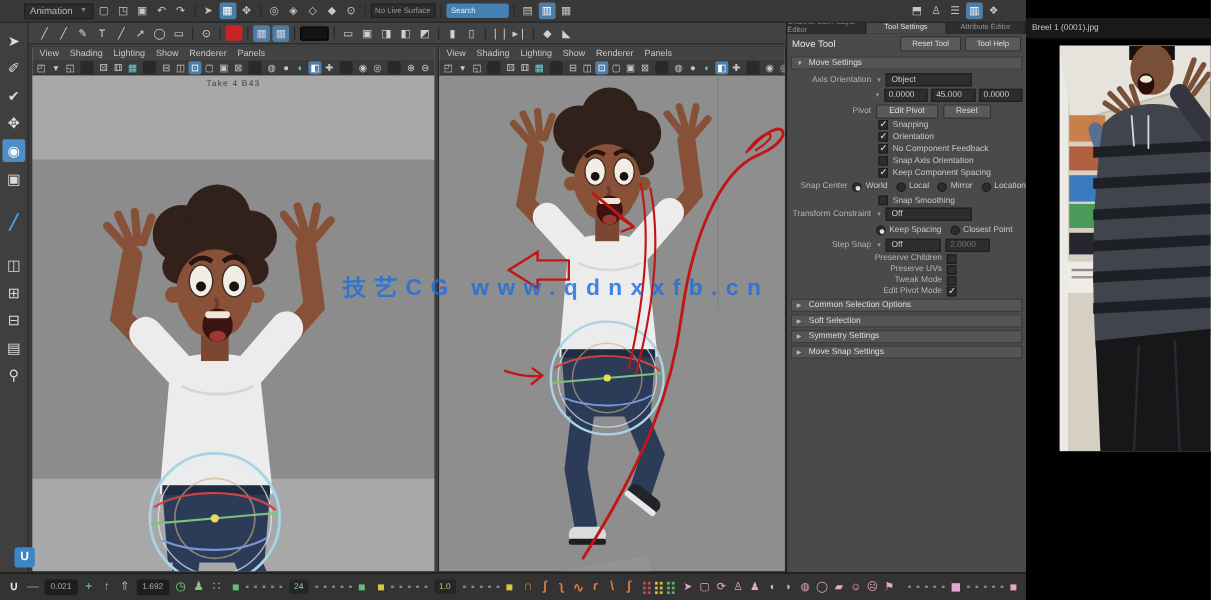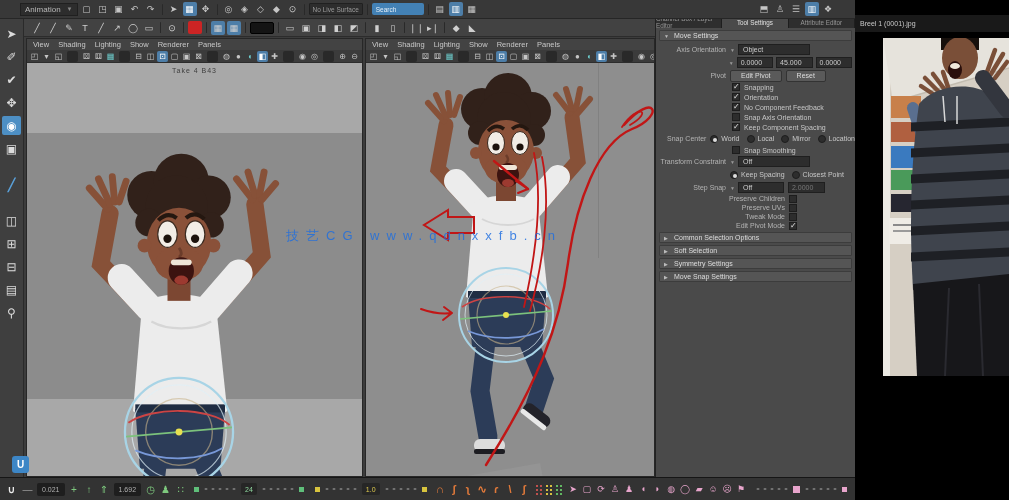--- a/index.html
+++ b/index.html
@@ -60,22 +60,22 @@
   .hud { position:absolute; top:4px; left:50%; transform:translateX(-50%);
     font-size:7px; color:#3e3e3e; letter-spacing:1px; }
   .wall-line { position:absolute; left:232px; top:0; width:1px; height:195px; background:#818181; }
   .boy-left { position:absolute; left:14px; top:72px; width:276px; height:472px; }
   .boy-center { position:absolute; left:20px; top:-6px; width:240px; height:410px; }
   .strokes { position:absolute; left:0; top:0; width:290px; height:415px; }
   .ab-badge { position:absolute; left:12px; top:456px; width:17px; height:17px;
     background:#3d86c6; border-radius:3px; color:#fff; font-size:10px; font-weight:bold;
     display:flex; align-items:center; justify-content:center; z-index:5; }
 
-  .watermark { position:absolute; left:286px; top:227px; z-index:6; font-size:13px;
-    font-weight:normal; letter-spacing:7px; white-space:nowrap; opacity:0.82;
+  .watermark { position:absolute; left:286px; top:227px; z-index:6; font-size:19px;
+    font-weight:bold; letter-spacing:7px; white-space:nowrap; opacity:0.82;
     pointer-events:none; }
 
   
   .right-panel { position:absolute; left:655px; top:16px; width:200px; height:461px;
     background:#4a4a4a; border-left:1px solid #222; z-index:3; font-size:7px; color:#c8c8c8; }
   .tabs { height:12px; display:flex; background:#242424; }
   .tab { flex:1; display:flex; align-items:center; justify-content:center;
     font-size:6.3px; color:#969696; background:#2e2e2e; border-right:1px solid #1e1e1e; }
   .tab.on { background:#4a4a4a; color:#e0e0e0; }
   .panel-head { height:17px; display:flex; align-items:center; padding:0 4px; gap:3px; }
@@ -427,20 +427,25 @@
 
   <div class="ab-badge">U</div>
 
   <div class="right-panel">
     <div class="tabs">
 
     <span class="tab">Channel Box / Layer Editor</span>
         <span class="tab on">Tool Settings</span>
         <span class="tab">Attribute Editor</span>
       </div>
+    <div class="panel-head">
+      <span class="tool-name">Move Tool</span>
+      <span class="btn">Reset Tool</span>
+      <span class="btn">Tool Help</span>
+    </div>
     <div class="section-head">Move Settings</div>
 
     <div class="prow">
       <span class="plabel">Axis Orientation</span>
       <span class="selcaret">▼</span>
       <span class="select">Object</span>
     </div>
     <div class="prow">
       <span class="plabel"></span>
       <span class="selcaret">▼</span>

